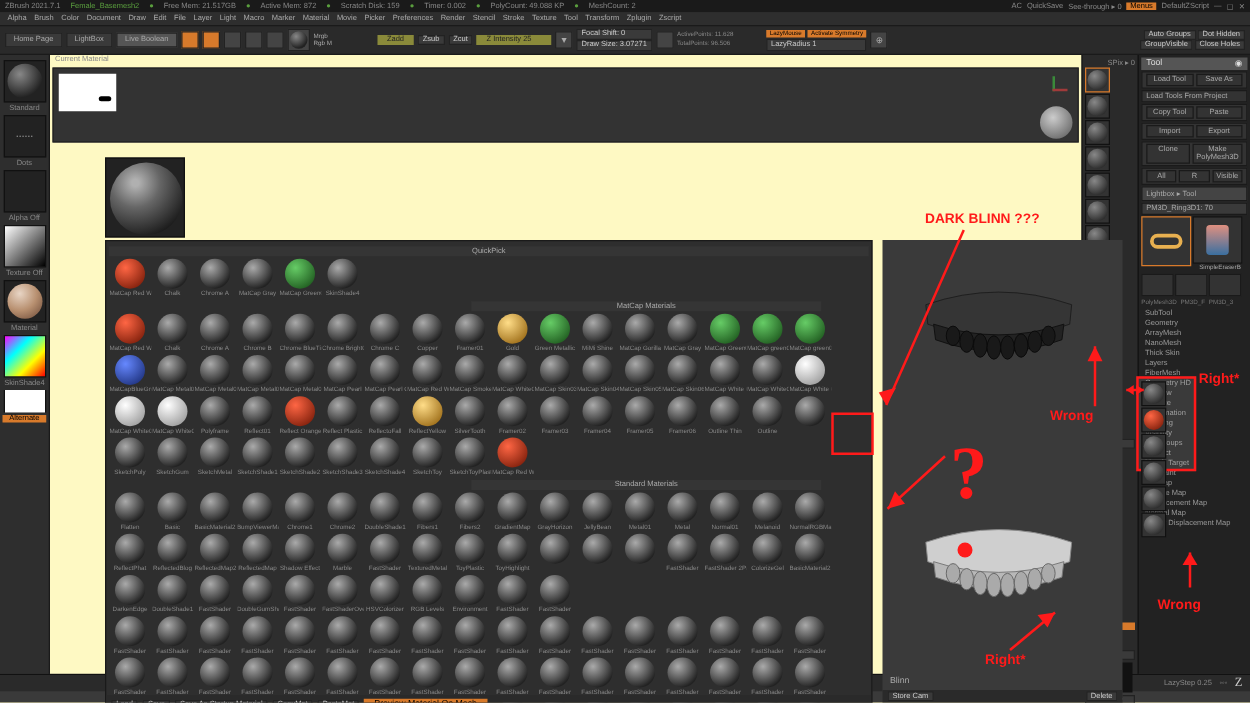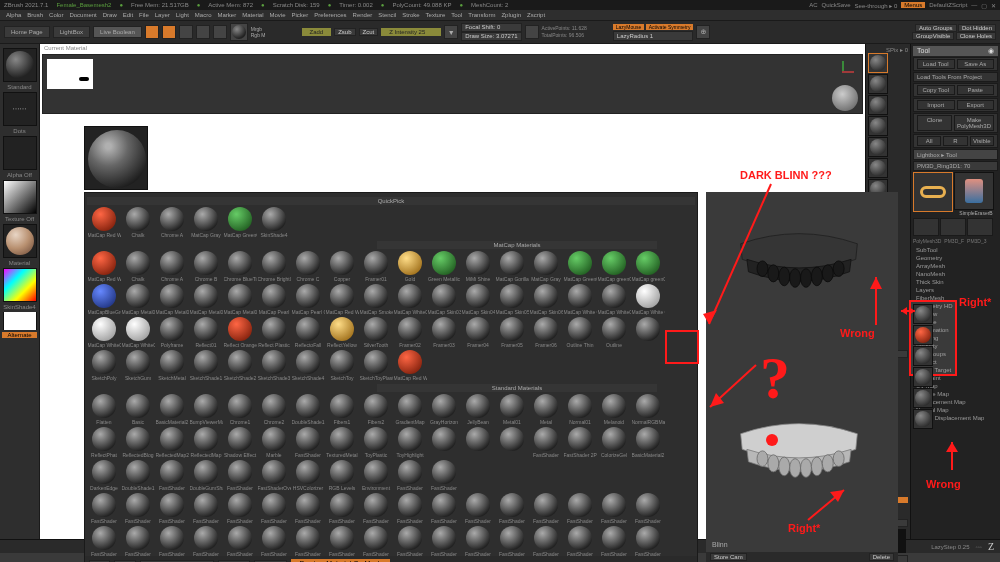--- a/index.html
+++ b/index.html
@@ -18,21 +18,21 @@
   .olive { background:#8a8a3a; color:#222; font-size:6px; padding:1px 8px; }
   .field { background:#3a3a3a; border:1px solid #222; padding:0 3px; font-size:6px; color:#ccc; }
   .main { display:flex; height:495px; }
   .left-rail { width:40px; background:#2e2e2e; border-right:1px solid #1a1a1a; padding:2px; }
   .rail-slot { width:34px; height:34px; background:#222; border:1px solid #111; margin:2px auto; display:flex; align-items:center; justify-content:center; position:relative; }
   .rail-label { font-size:6px; color:#888; text-align:center; margin-top:1px; }
   .sphere { width:28px; height:28px; border-radius:50%; background:radial-gradient(circle at 35% 30%, #888, #222 70%); }
   .color-grad { width:32px; height:32px; background:linear-gradient(135deg,#f0f,#0ff,#ff0,#f00); }
   .gray-grad { width:32px; height:32px; background:linear-gradient(135deg,#fff,#000); }
   .white-sw { width:32px; height:18px; background:#fff; }
-  .center { flex:1; background:#ffffff; position:relative; }
+  .center { flex:1; background:#fef9c3; position:relative; }
   .doc-area { height:60px; background:#333; border:1px solid #222; margin:2px; position:relative; }
   .doc-thumb { width:46px; height:30px; background:#fff; position:absolute; top:4px; left:4px; }
   .gizmo { position:absolute; top:6px; right:8px; width:22px; height:22px; }
   .gizmo::before { content:""; position:absolute; width:2px; height:12px; background:#3a8a3a; top:0; left:10px; }
   .gizmo::after { content:""; position:absolute; height:2px; width:12px; background:#a03a3a; top:10px; left:10px; }
   .head-icon { position:absolute; top:30px; right:4px; width:26px; height:26px; border-radius:50%; background:radial-gradient(circle at 40% 35%,#ccc,#555); }
   .mat-popup { position:absolute; left:44px; top:148px; width:614px; height:380px; background:#2e2e2e; border:1px solid #1a1a1a; padding:2px; }
   .mat-thumb { position:absolute; left:44px; top:82px; width:64px; height:64px; background:#222; border:1px solid #111; }
   .mat-thumb .sph { width:58px; height:58px; margin:3px; border-radius:50%; background:radial-gradient(circle at 35% 28%, #b0b0b0 5%, #666 35%, #1a1a1a 80%); }
   .sec-head { font-size:6px; color:#aaa; text-align:center; background:#353535; padding:1px 0; margin:2px 0 1px 0; }

